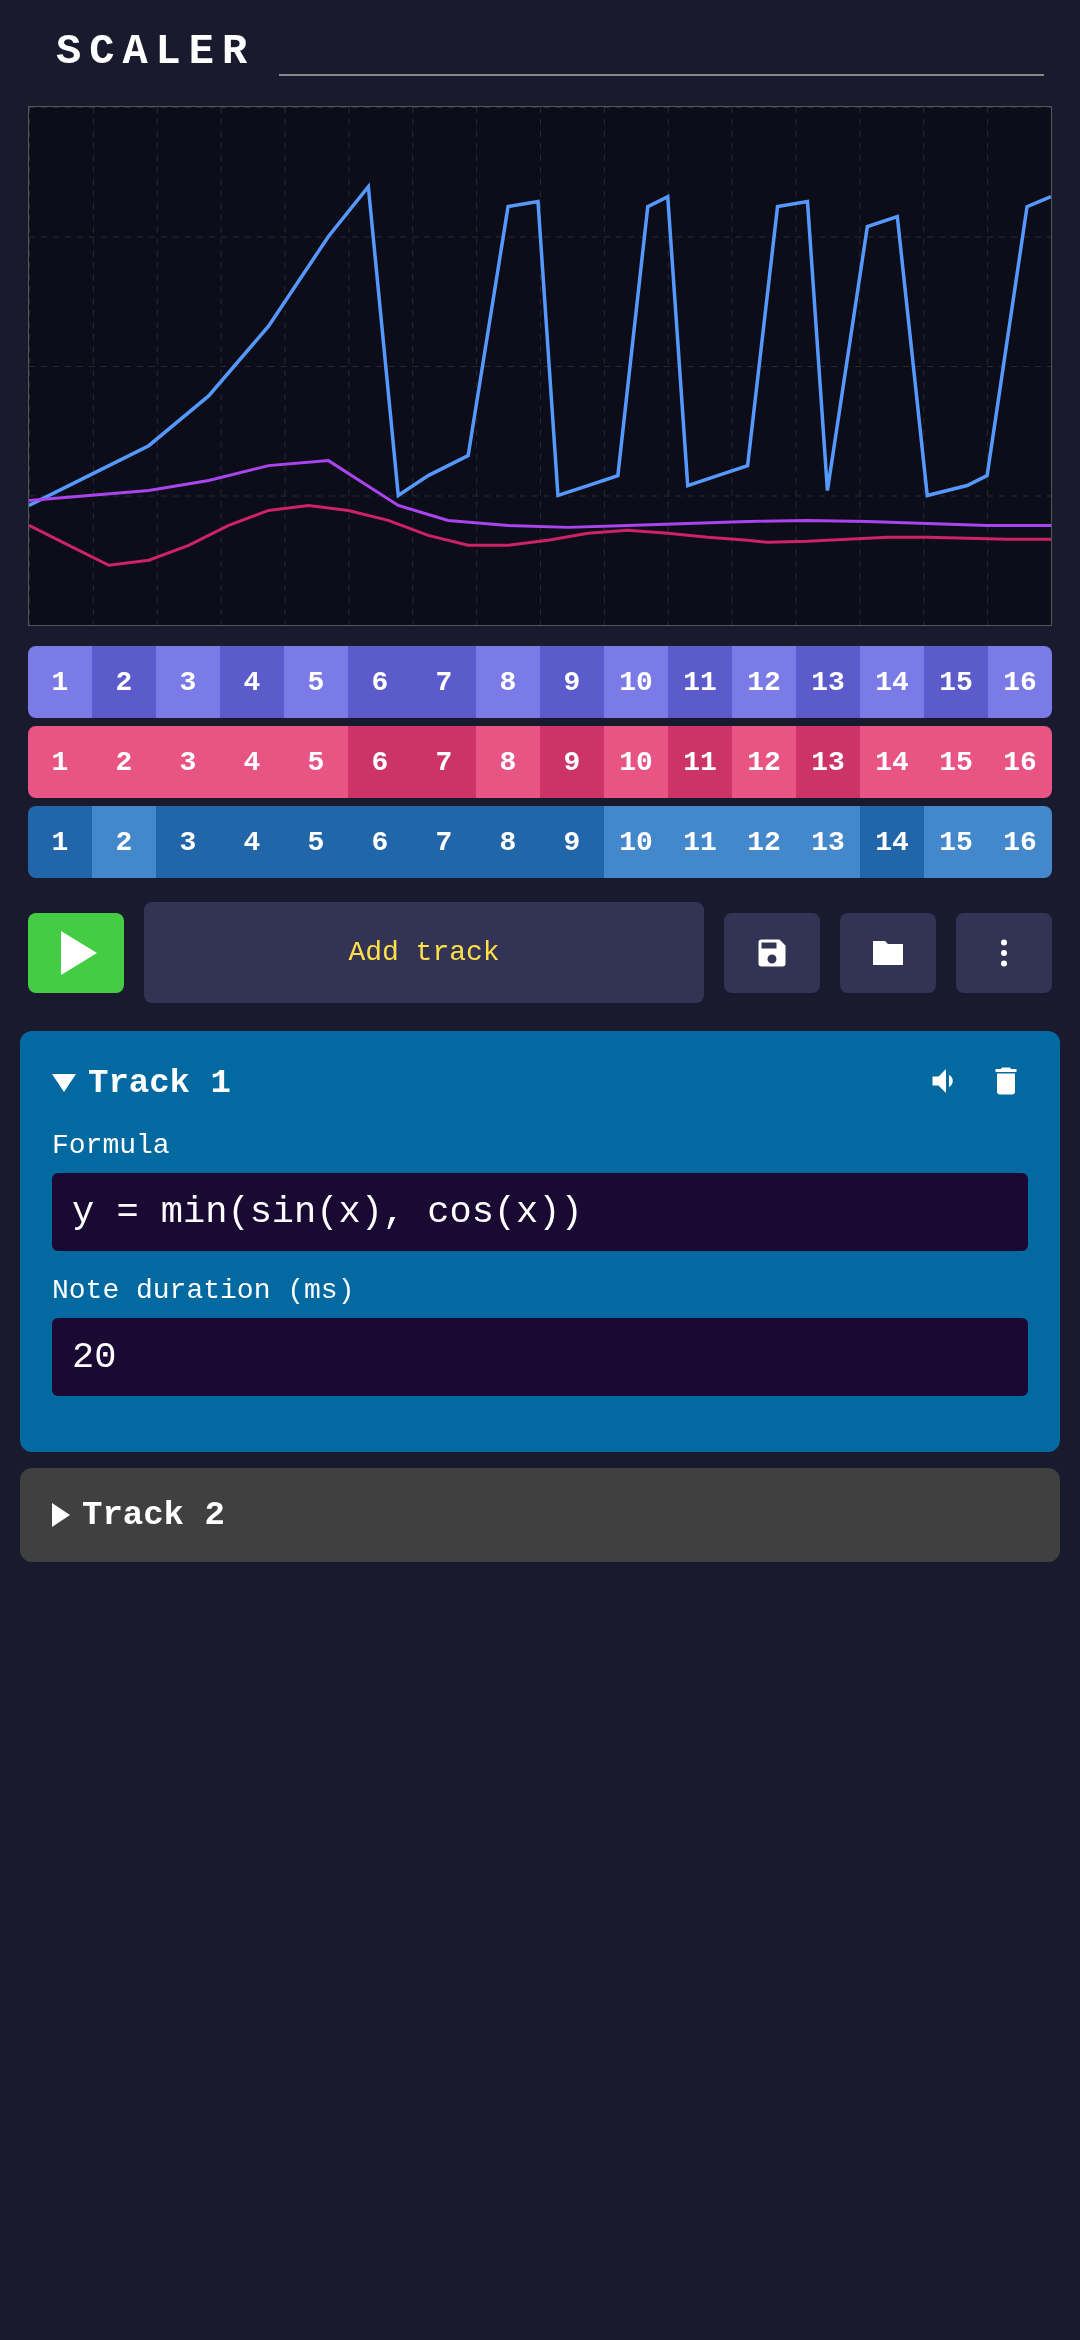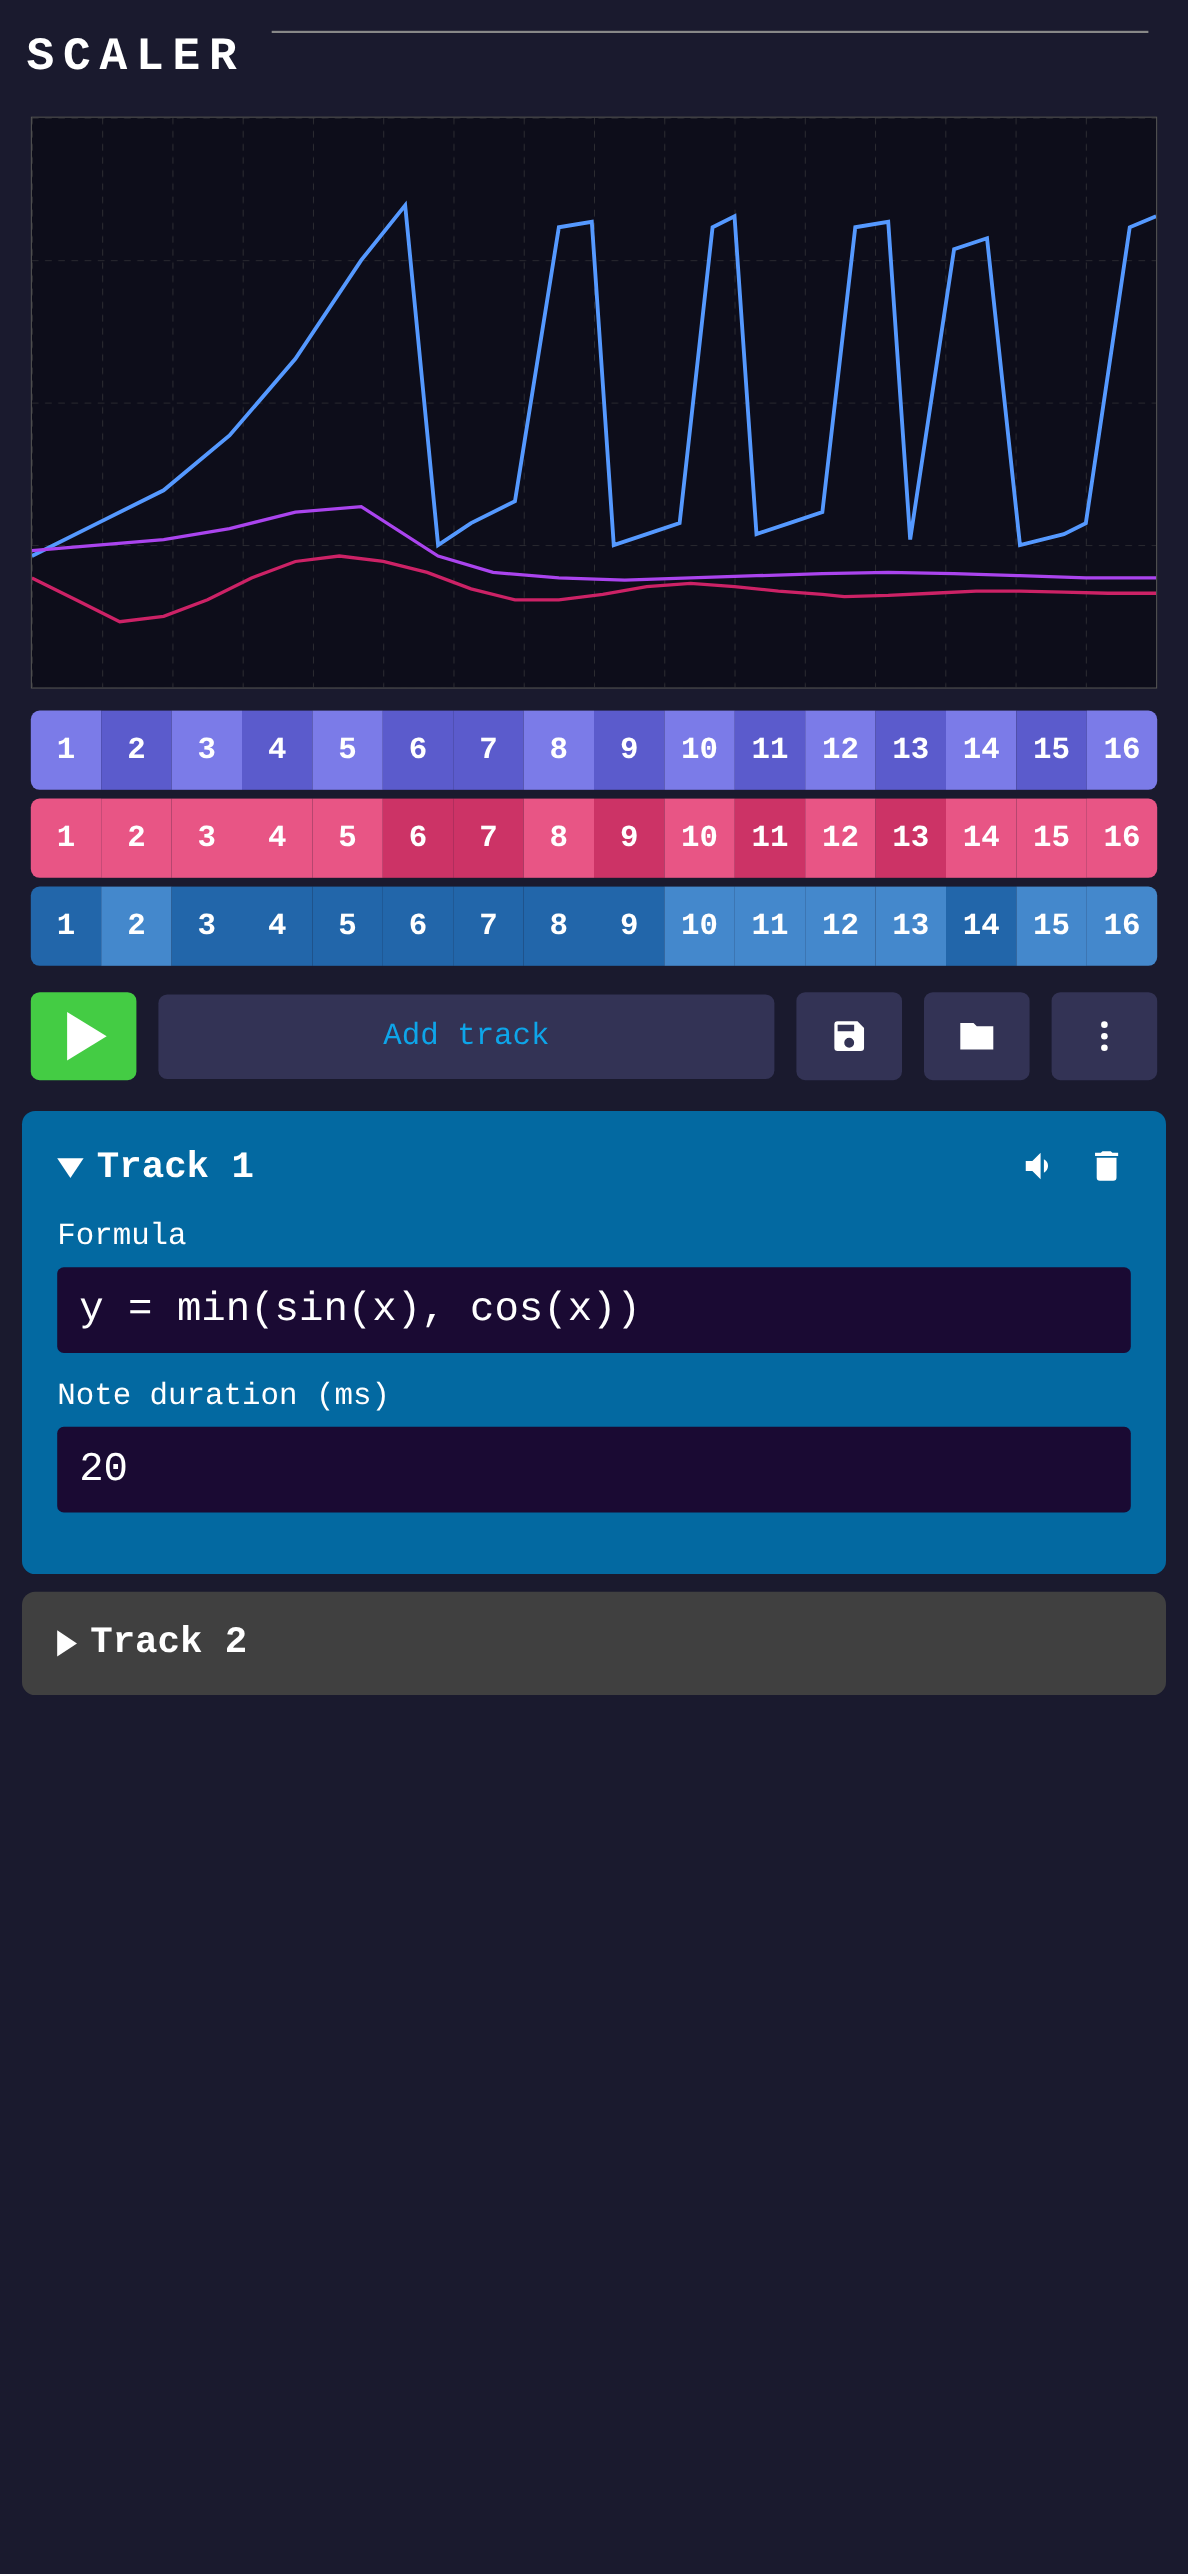--- a/index.html
+++ b/index.html
@@ -7,22 +7,22 @@
       background: #1a1a2e;
       font-family: 'Courier New', monospace;
       width: 1080px;
       min-height: 2340px;
       color: #fff;
       overflow-x: hidden;
     }
 
     .header {
       display: flex;
-      align-items: flex-start;
-      padding: 28px 36px 20px 24px;
+      align-items: flex-end;
+      padding: 28px 36px 20px 56px;
       gap: 24px;
     }
     .header-title {
       font-size: 42px;
       font-weight: bold;
       letter-spacing: 8px;
       color: #fff;
     }
     .header-line {
       flex: 1;
@@ -112,25 +112,25 @@
       width: 0;
       height: 0;
       border-top: 22px solid transparent;
       border-bottom: 22px solid transparent;
       border-left: 36px solid #fff;
       margin-left: 6px;
     }
 
     .add-track-btn {
       flex: 1;
-      height: 77px;
+      height: 101px;
       background: #333355;
       border: none;
       border-radius: 8px;
-      color: #0ea5e9;
+      color: #fde047;
       font-size: 28px;
       font-family: 'Courier New', monospace;
       cursor: pointer;
     }
 
     .icon-btn {
       width: 96px;
       height: 80px;
       background: #333355;
       border: none;

